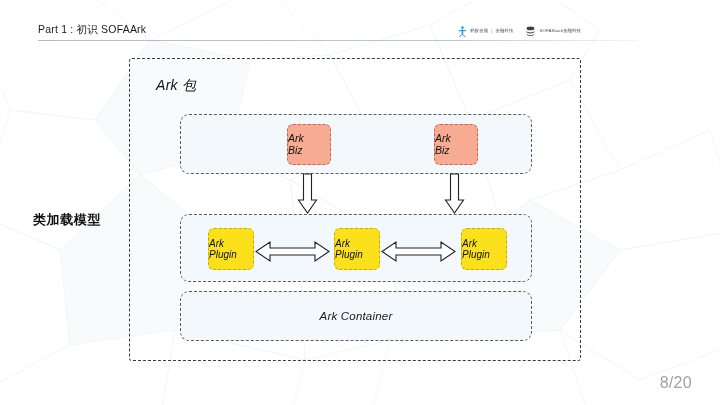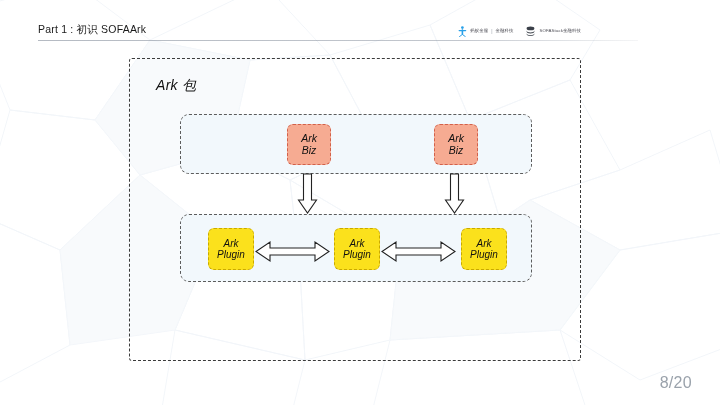--- a/index.html
+++ b/index.html
@@ -140,21 +140,21 @@
     color: #1a1a1a;
     letter-spacing: 0.2px;
   }
 
   
   .node {
     position: absolute;
     box-sizing: border-box;
     display: flex;
     flex-direction: column;
-    align-items: center;
+    align-items: flex-start;
     justify-content: center;
     border-radius: 6px;
     line-height: 1.12;
     text-align: center;
     color: #111111;
   }
   .node .ln { display: block; }
 
   .biz-node {
     width: 44px;
@@ -255,20 +255,21 @@
           <ellipse cx="5.5" cy="2.4" rx="3.9" ry="1.9" fill="#3b4049"></ellipse>
           <path d="M1.6 4.6 C1.6 5.8 3.35 6.6 5.5 6.6 C7.65 6.6 9.4 5.8 9.4 4.6 L9.4 5.4 C9.4 6.6 7.65 7.4 5.5 7.4 C3.35 7.4 1.6 6.6 1.6 5.4 Z" fill="#3b4049"></path>
           <path d="M1.6 7.2 C1.6 8.4 3.35 9.2 5.5 9.2 C7.65 9.2 9.4 8.4 9.4 7.2 L9.4 8.0 C9.4 9.2 7.65 10.0 5.5 10.0 C3.35 10.0 1.6 9.2 1.6 8.0 Z" fill="#3b4049"></path>
         </svg>
         <span class="logo-txt">SOFAStack金融科技</span>
       </div>
 
     </div>
   </div>
 
+  <div class="side-label">类加载模型</div>
 
   <div class="diagram">
 
     <div class="ark-package-title">Ark 包</div>
 
     <div class="panel panel-biz">
       <div class="node biz-node b1">
         <span class="ln">Ark</span>
         <span class="ln">Biz</span>
       </div>
@@ -286,20 +287,23 @@
       <div class="node plugin-node p2">
         <span class="ln">Ark</span>
         <span class="ln">Plugin</span>
       </div>
       <div class="node plugin-node p3">
         <span class="ln">Ark</span>
         <span class="ln">Plugin</span>
       </div>
     </div>
 
+    <div class="panel panel-container">
+      <div class="panel-container-label">Ark Container</div>
+    </div>
 
     <svg class="arrows arrow-svg" viewBox="0 0 452 303" width="452" height="303">
 
       <g fill="#ffffff" stroke="#222222" stroke-width="1.1" stroke-linejoin="miter">
         <path d="M173.5 115 L181.5 115 L181.5 141 L186.5 141 L177.5 154 L168.5 141 L173.5 141 Z"></path>
       </g>
       <g fill="#ffffff" stroke="#222222" stroke-width="1.1" stroke-linejoin="miter">
         <path d="M320.5 115 L328.5 115 L328.5 141 L333.5 141 L324.5 154 L315.5 141 L320.5 141 Z"></path>
       </g>
 

